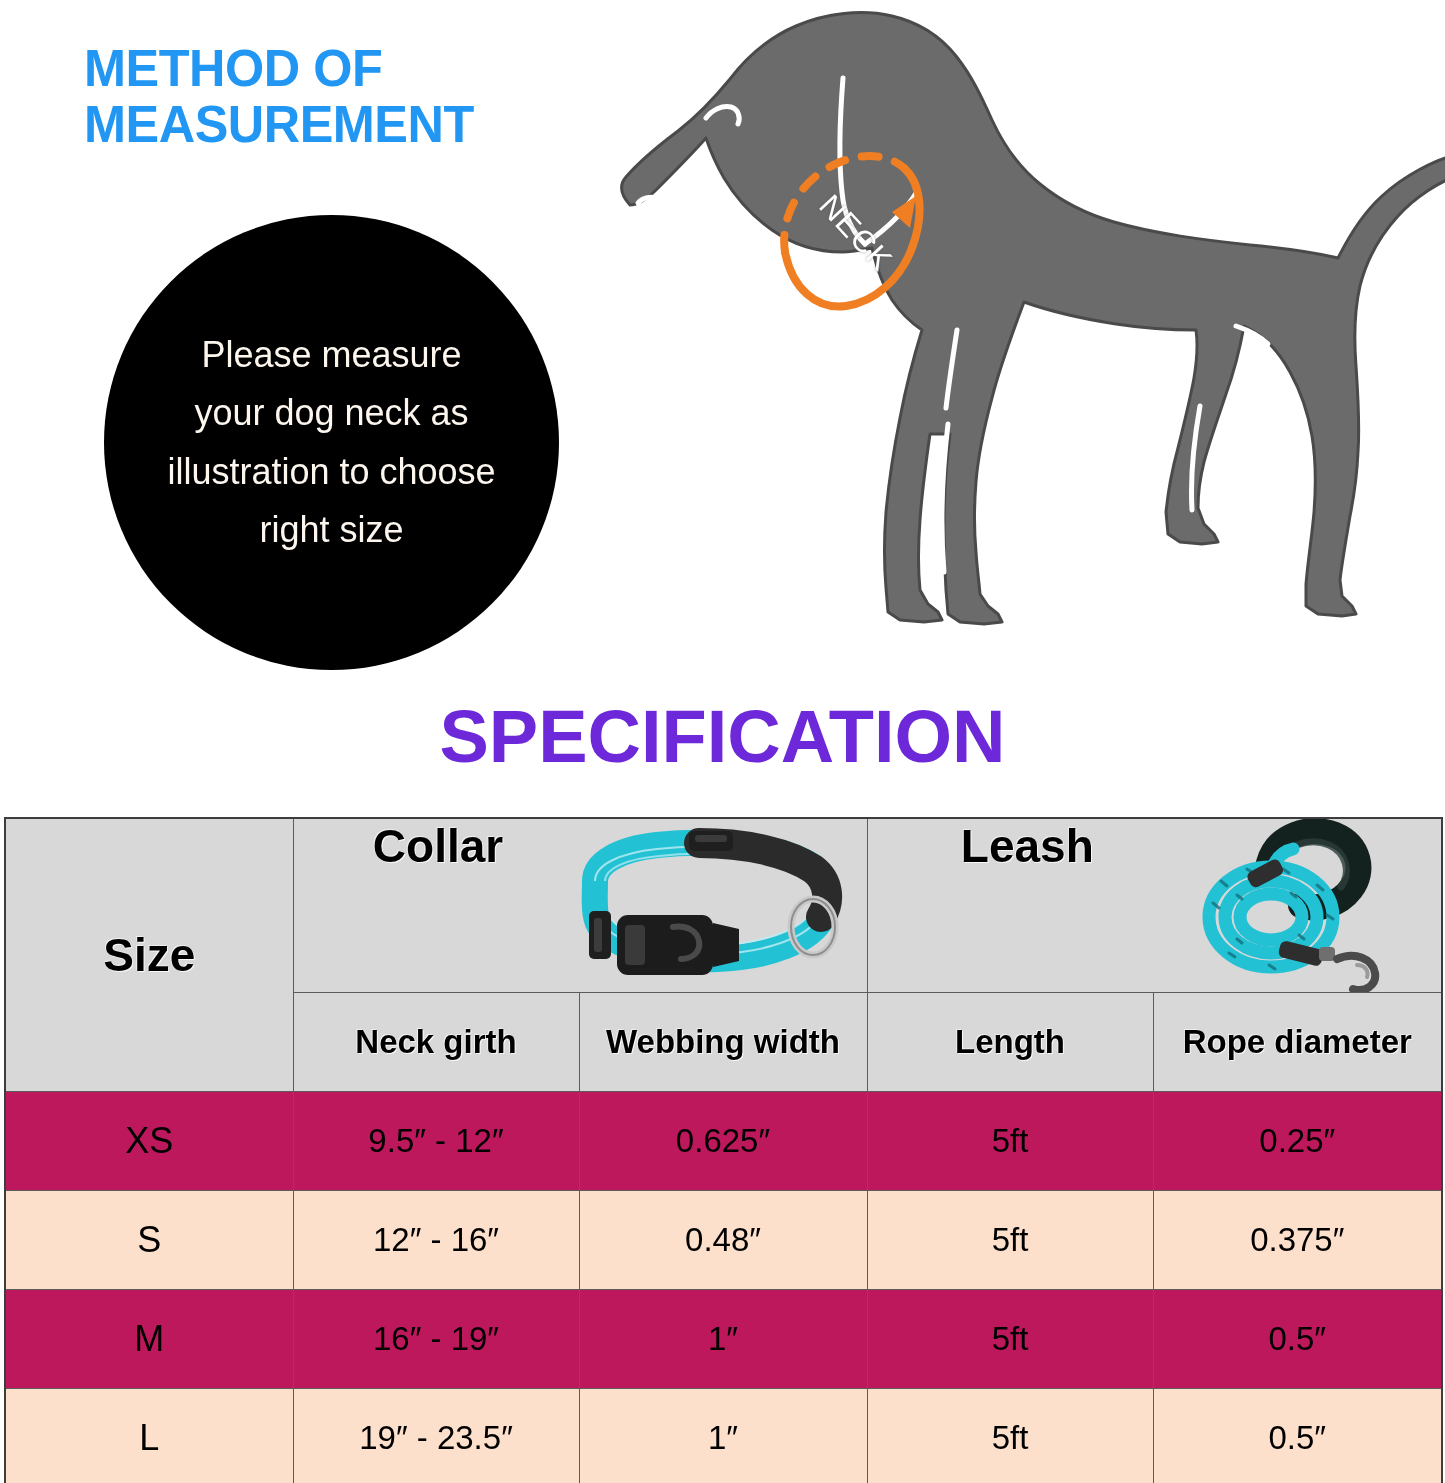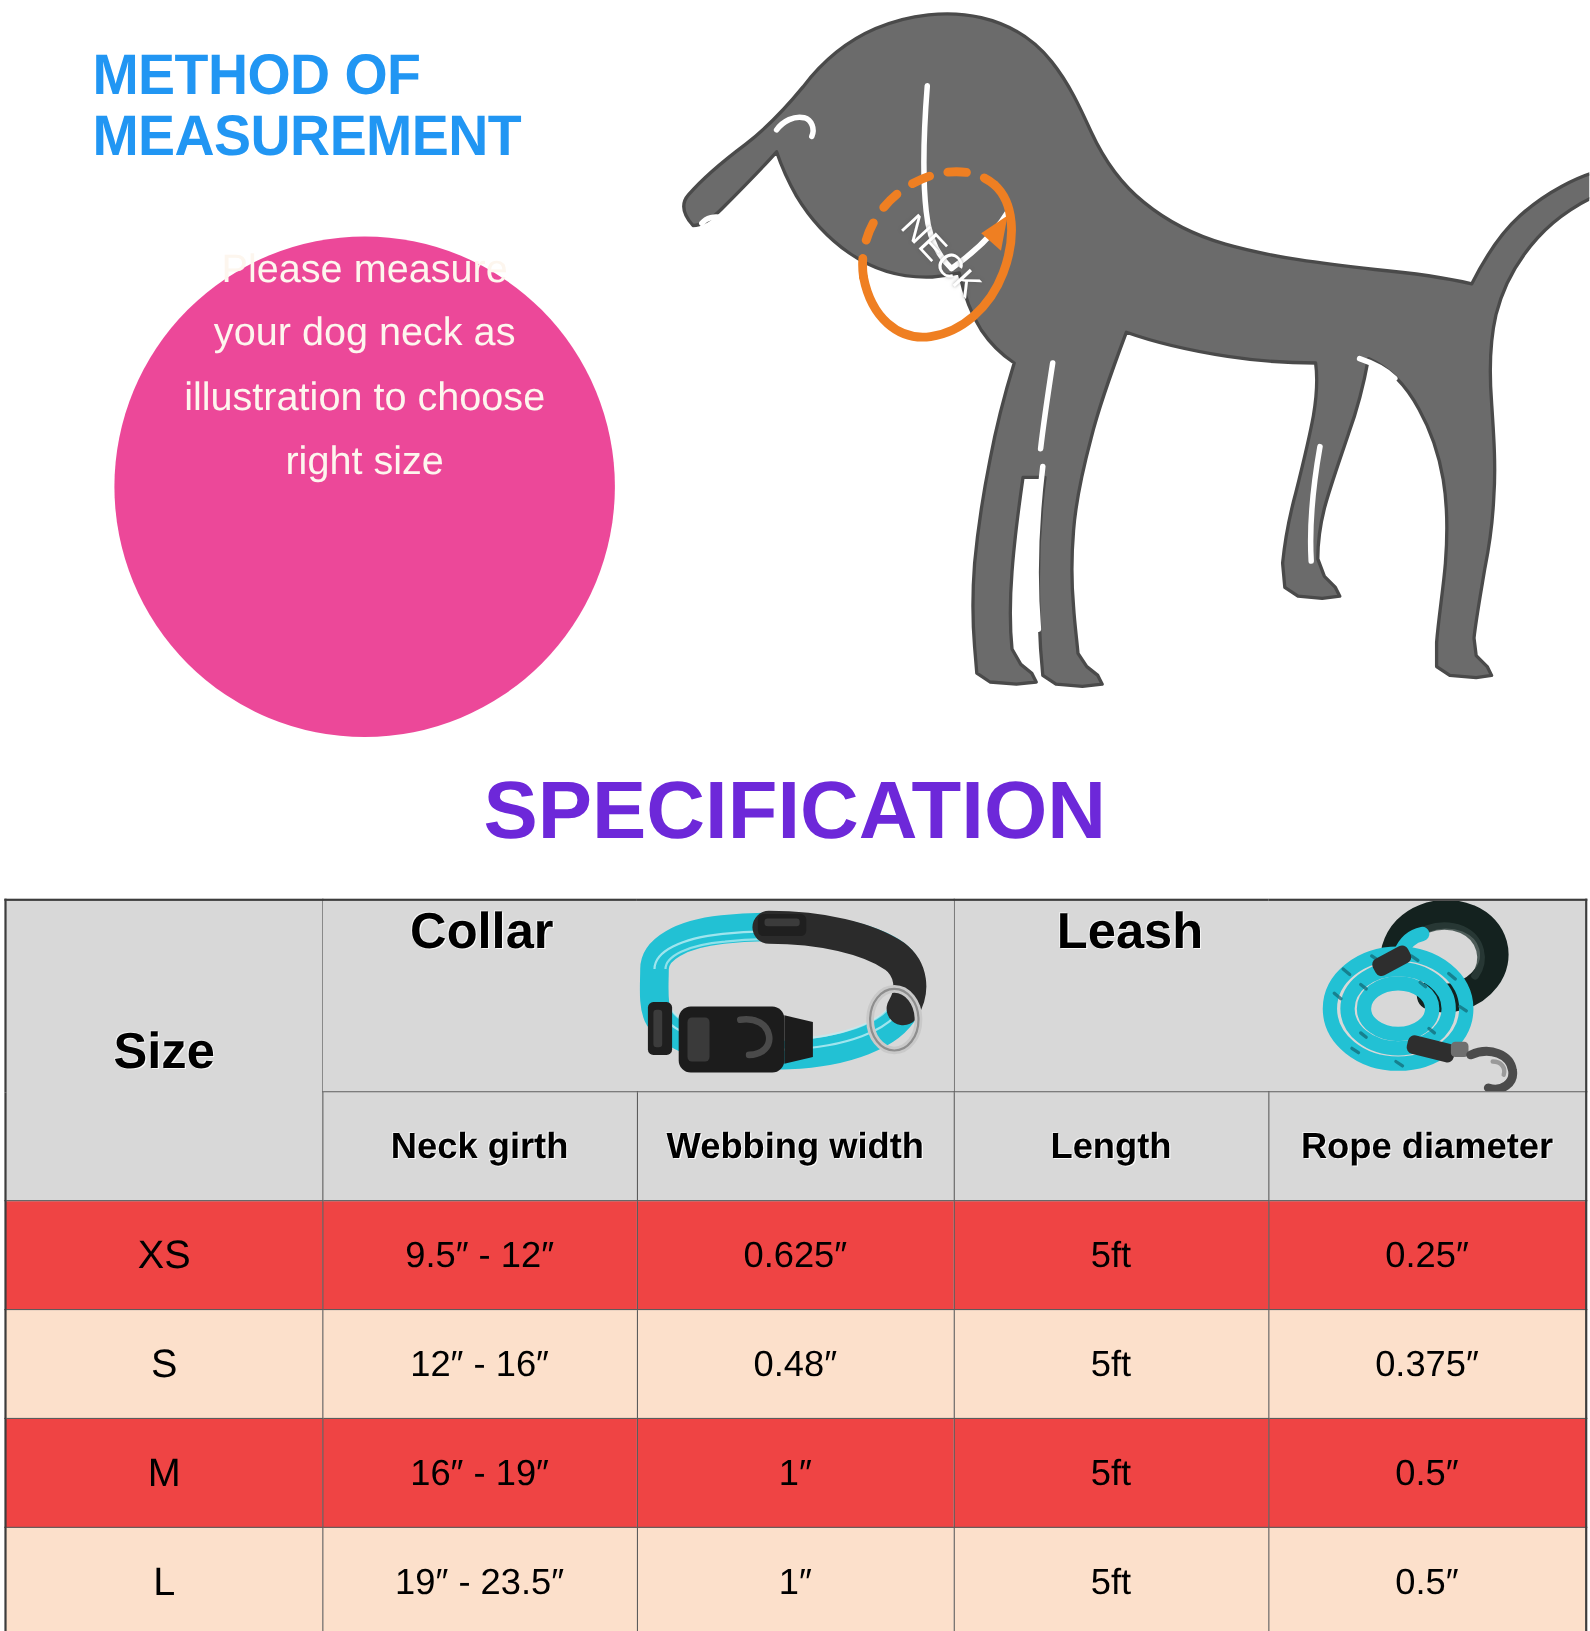--- a/index.html
+++ b/index.html
@@ -19,22 +19,22 @@
     letter-spacing:-0.5px;
     text-transform:uppercase;
     font-stretch:condensed;
     transform:scaleX(0.97);transform-origin:left top;
   }
   #method-title .ln{display:block;white-space:nowrap;}
 
   #advice-circle{
     position:absolute;left:104px;top:215px;
     width:455px;height:455px;border-radius:50%;
-    background:#ec4899;
-    display:flex;align-items:flex-start;justify-content:center;
+    background:#000000;
+    display:flex;align-items:center;justify-content:center;
     text-align:center;
   }
   #advice-text{
     color:#fdf6ee;font-size:36px;line-height:1.62;
     width:330px;
   }
 
   
   #dog-illustration{position:absolute;left:600px;top:0px;width:845px;height:650px;}
   #neck-label{
@@ -66,21 +66,21 @@
   }
   .hdr-cell{background:#d8d8d8;}
   .hdr-big{
     font-size:46px;font-weight:bold;
     text-shadow:1px 1px 0 rgba(255,255,255,.85),-1px -1px 0 rgba(255,255,255,.6);
   }
   .hdr-sub{
     font-size:33px;font-weight:bold;height:97px;
     text-shadow:1px 1px 0 rgba(255,255,255,.85),-1px -1px 0 rgba(255,255,255,.6);
   }
-  .row-white{background:#ef4444;}
+  .row-white{background:#be185d;}
   .row-peach{background:#fce0cb;}
   #spec-table tbody td{font-size:33px;height:98px;}
   #spec-table tbody td.size-cell{font-size:36px;}
 
   .prodcell{position:relative;height:173px;}
   .prodcell .lbl{
     position:relative;z-index:3;display:inline-block;
   }
 
   .prod-art{position:absolute;top:0;height:173px;z-index:2;pointer-events:none;}

